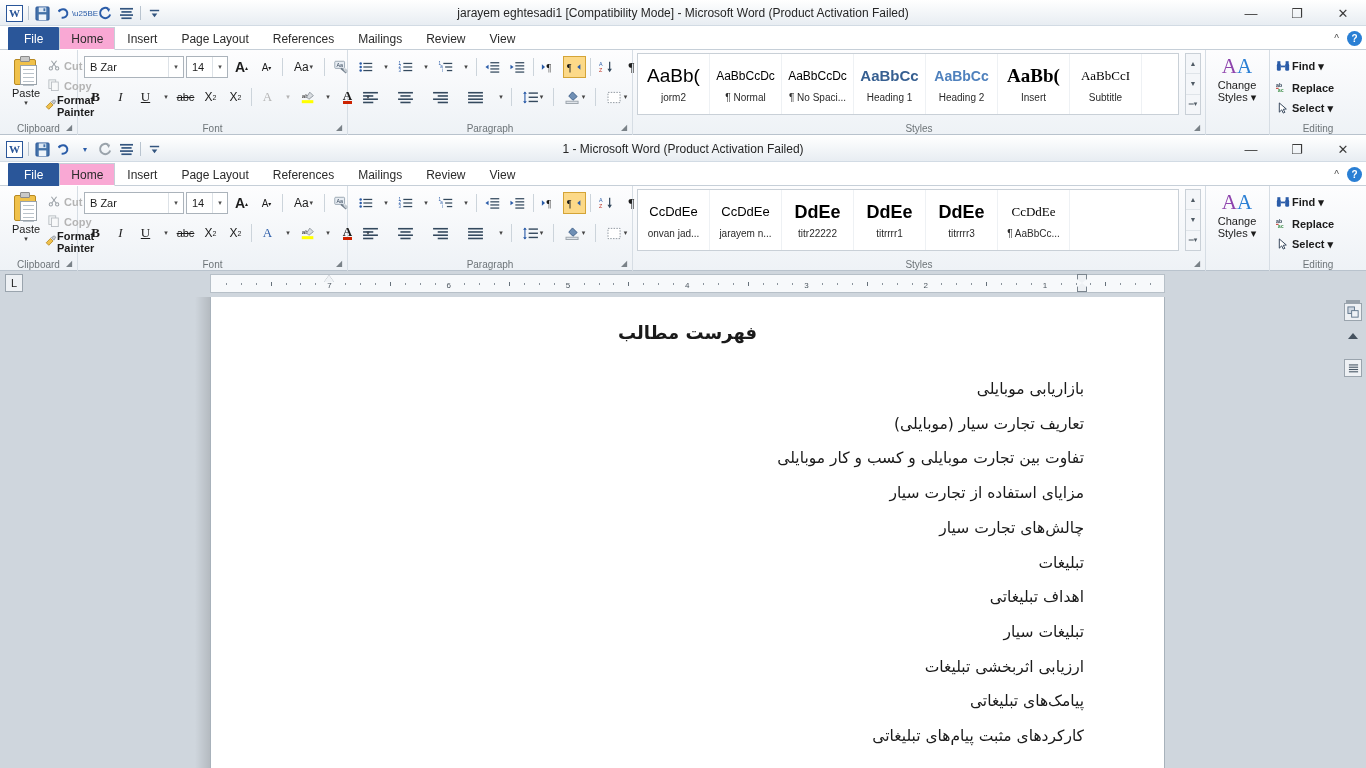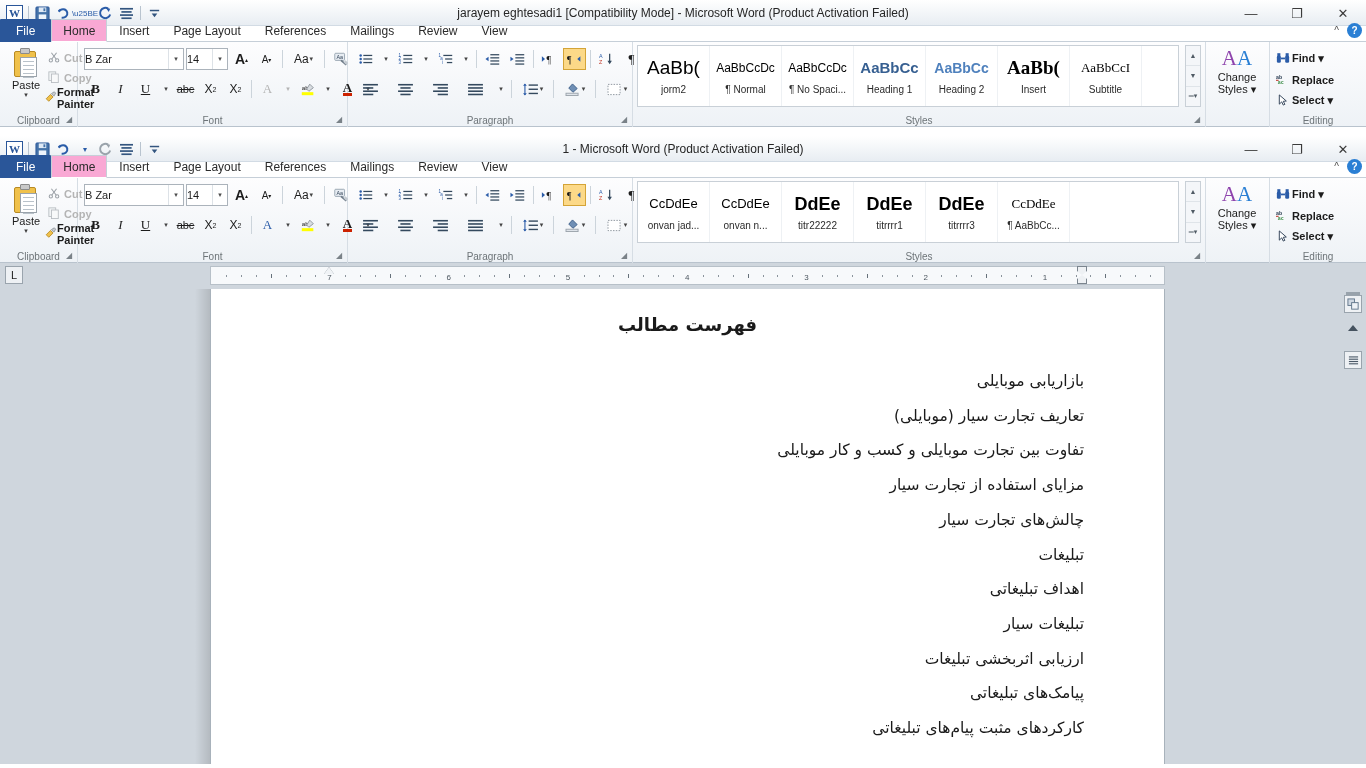--- a/index.html
+++ b/index.html
@@ -38,22 +38,22 @@
     text-align: center; font-size: 12px; color: #262626;
   }
   .wincontrols { position: absolute; right: 0; top: 0; height: 26px; display: flex; }
   .wincontrols div {
     width: 46px; height: 26px; display: flex; align-items: center; justify-content: center;
     font-size: 13px; color: #3b3b3b;
   }
 
   
   .tabstrip {
-    position: relative; height: 16px; background: #fff;
-    border-bottom: 1px solid #c6cfd8; display: flex; align-items: flex-end; padding-left: 0;
+    position: relative; height: 24px; background: #fff;
+    border-bottom: 1px solid #c6cfd8; display: flex; align-items: flex-end; padding-left: 8px;
   }
   .tab {
     height: 23px; line-height: 23px; padding: 0 11px; font-size: 12px; color: #2b2b2b;
     border: 1px solid transparent; border-bottom: none; position: relative; top: 1px;
   }
   .tab.file {
     background: #2a5699; color: #fff; padding: 0 15px; height: 23px;
     border-radius: 1px 1px 0 0;
   }
   .tab.active {
@@ -101,21 +101,21 @@
   .citem.enabled { color: #1c1c1c; }
   .citem .ic { width: 20px; text-align: center; font-size: 12px; }
 
   
   .g-font { width: 270px; }
   .frow { position: absolute; left: 6px; display: flex; align-items: center; gap: 2px; }
   .frow1 { top: 4px; }
   .frow2 { top: 34px; }
   .combo {
     height: 22px; border: 1px solid #abb3bb; background: #fff;
-    display: flex; align-items: center; font-size: 11px; color: #1c1c1c; 
+    display: flex; align-items: center; font-size: 11px; color: #1c1c1c; padding-left: 5px;
     position: relative;
   }
   .combo .cv { flex: 1; }
   .combo .ca { width: 15px; text-align: center; font-size: 7px; color: #4c4c4c; border-left: 1px solid #dde2e7; line-height: 20px; }
   .fontname { width: 100px; }
   .fontsize { width: 42px; }
   .ibtn {
     width: 23px; height: 22px; display: flex; align-items: center; justify-content: center;
     font-size: 12px; color: #1c1c1c; position: relative;
   }
@@ -1083,21 +1083,21 @@
       </div>
 
       <div class="rgroup g-styles">
         <div class="stylesbox">
           <div class="stylecell">
             <span class="sc-prev" style="font-size:13px">CcDdEe</span>
             <span class="sc-name">onvan jad...</span>
           </div>
           <div class="stylecell">
             <span class="sc-prev" style="font-size:13px">CcDdEe</span>
-            <span class="sc-name">onvan n...</span>
+            <span class="sc-name">jarayem n...</span>
           </div>
           <div class="stylecell">
             <span class="sc-prev" style="font-size:18px;font-weight:bold">DdEe</span>
             <span class="sc-name">titr22222</span>
           </div>
           <div class="stylecell">
             <span class="sc-prev" style="font-size:18px;font-weight:bold">DdEe</span>
             <span class="sc-name">titrrrr1</span>
           </div>
           <div class="stylecell">

